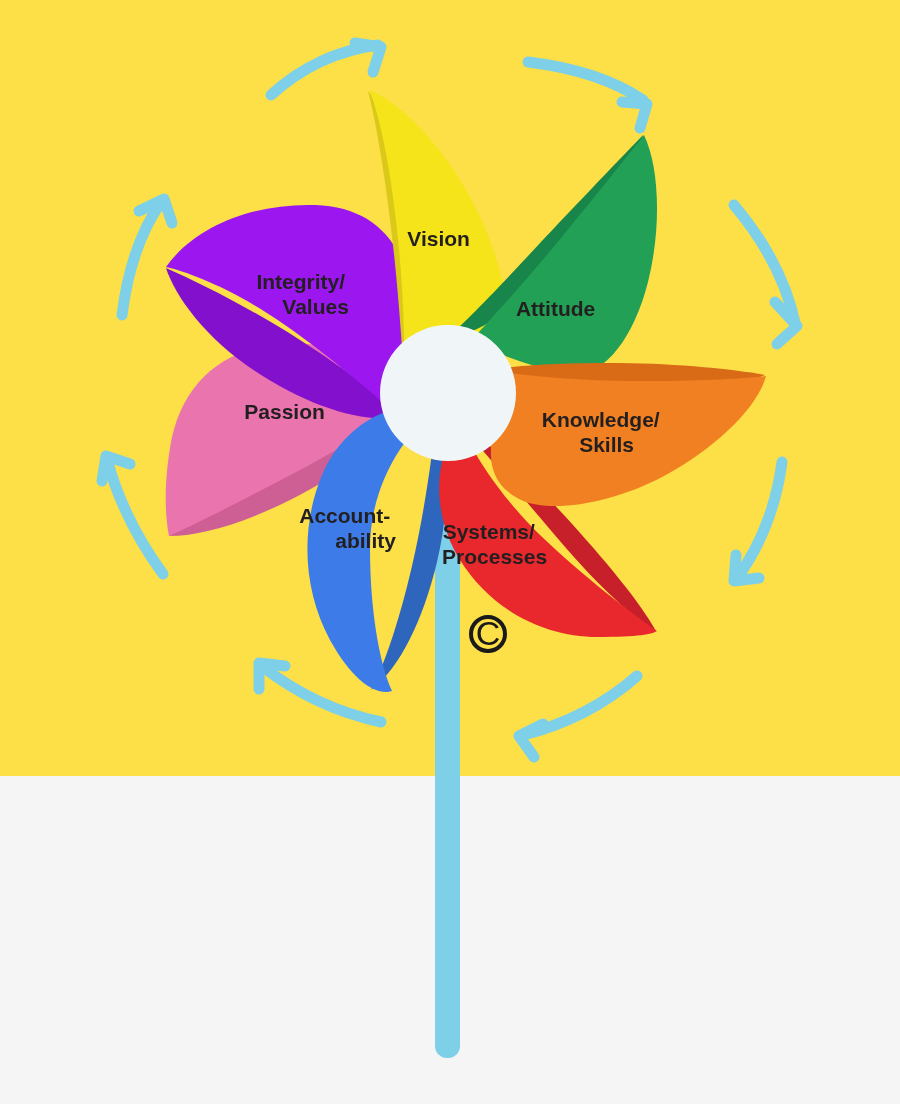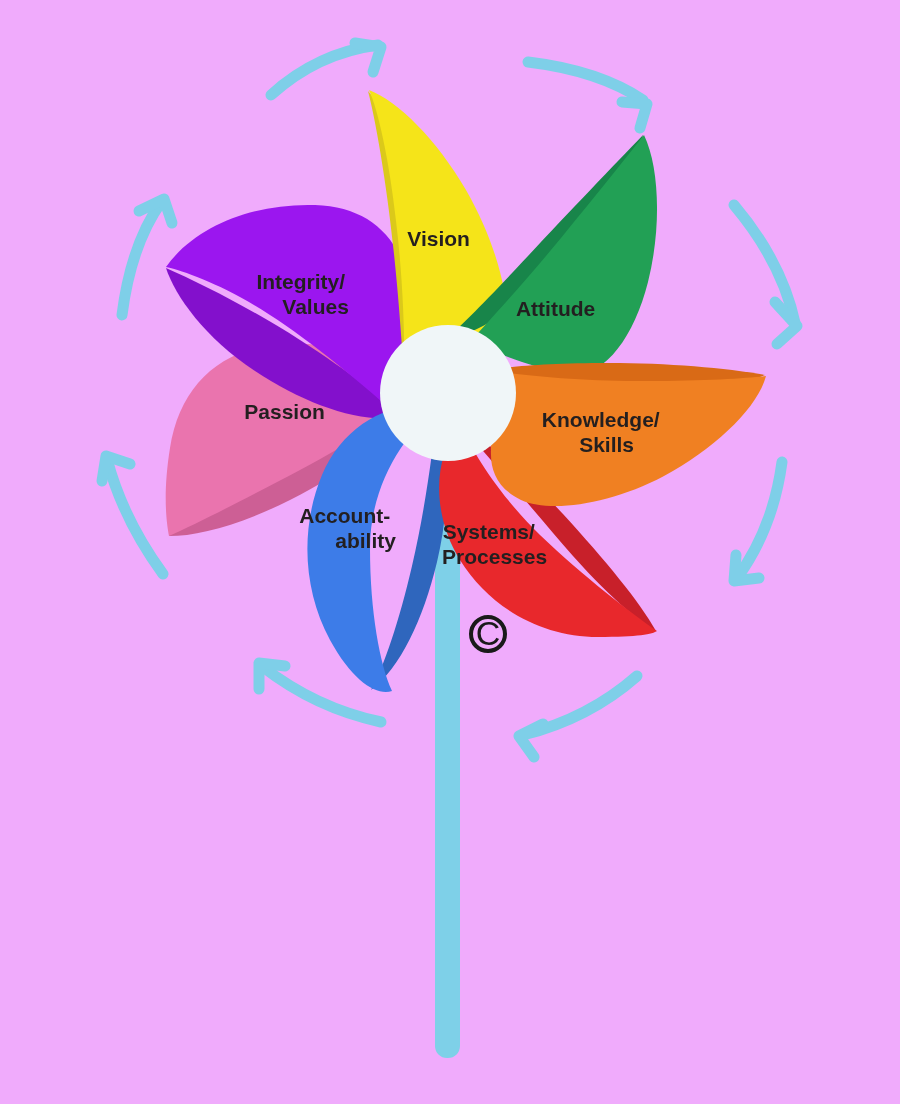--- a/index.html
+++ b/index.html
@@ -10,22 +10,22 @@
   }
   body {
     width: 900px;
     height: 1104px;
     overflow: hidden;
     font-family: "Liberation Sans", sans-serif;
   }
   #stage {
     position: relative;
     width: 900px;
-    height: 1104px;
-    background: #f0abfc;
+    height: 776px;
+    background: #fde047;
   }
   #pinwheel-svg {
     position: absolute;
     left: 0;
     top: 0;
     width: 900px;
     height: 1104px;
     display: block;
   }
   .blade-label {

